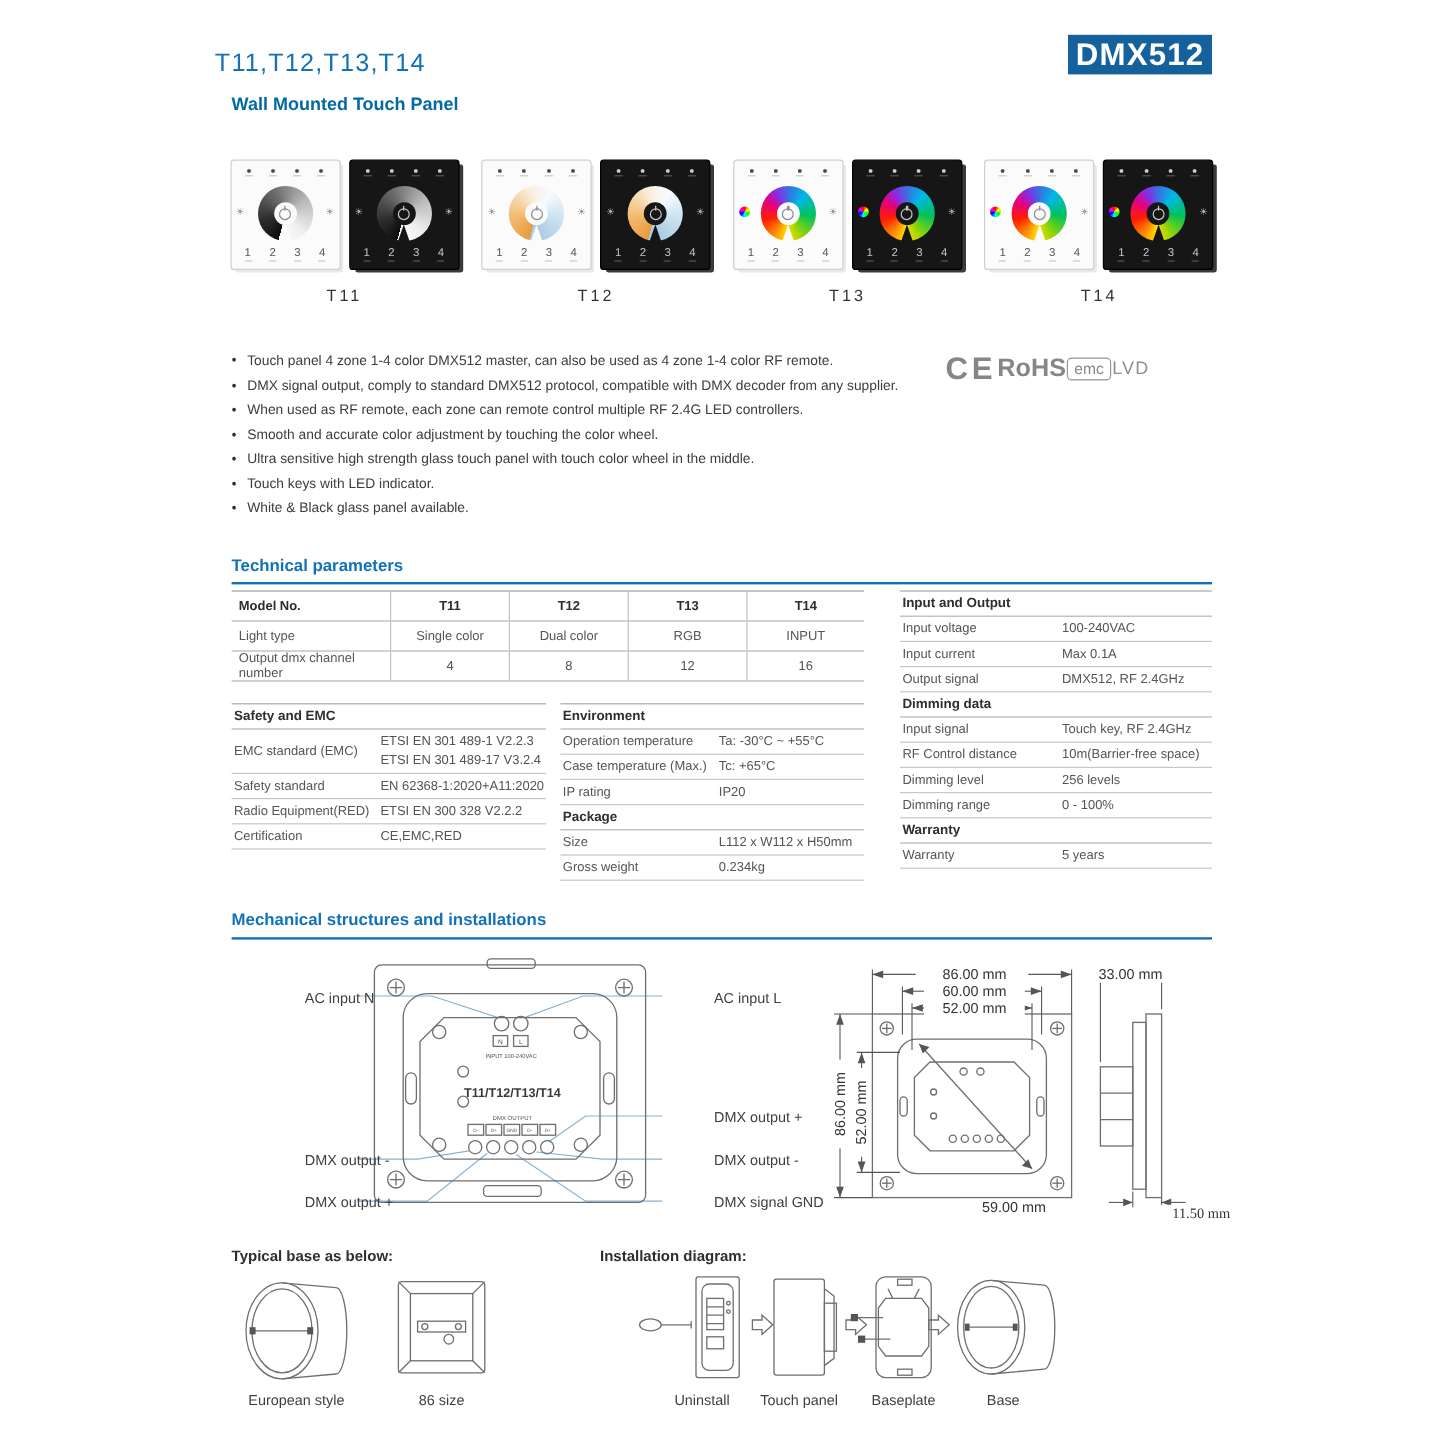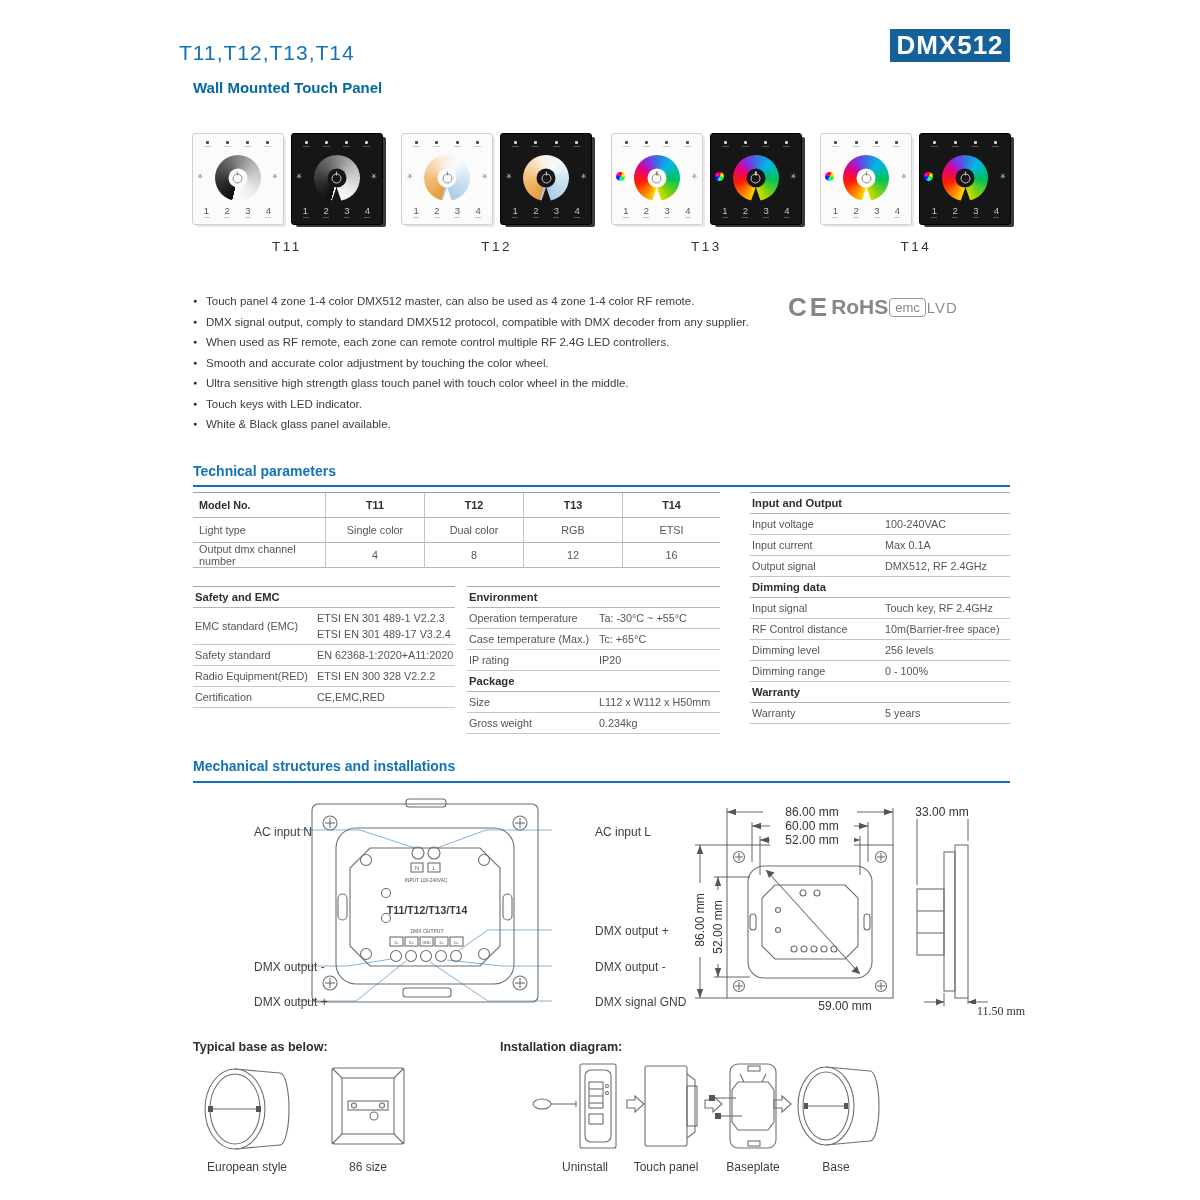--- a/index.html
+++ b/index.html
@@ -511,21 +511,21 @@
   <div class="mtable">
     <div class="c l hd">Model No.</div>
     <div class="c hd vd">T11</div>
     <div class="c hd vd">T12</div>
     <div class="c hd vd">T13</div>
     <div class="c hd vd">T14</div>
     <div class="c l">Light type</div>
     <div class="c vd">Single color</div>
     <div class="c vd">Dual color</div>
     <div class="c vd">RGB</div>
-    <div class="c vd">ETSI</div>
+    <div class="c vd">INPUT</div>
     <div class="c l">Output dmx channel number</div>
     <div class="c vd">4</div>
     <div class="c vd">8</div>
     <div class="c vd">12</div>
     <div class="c vd">16</div>
   </div>
 
   <div class="spec spec-right" style="left:750px;top:492px;width:260px;">
     <div class="sec-title">Input and Output</div>
     <div class="row">

